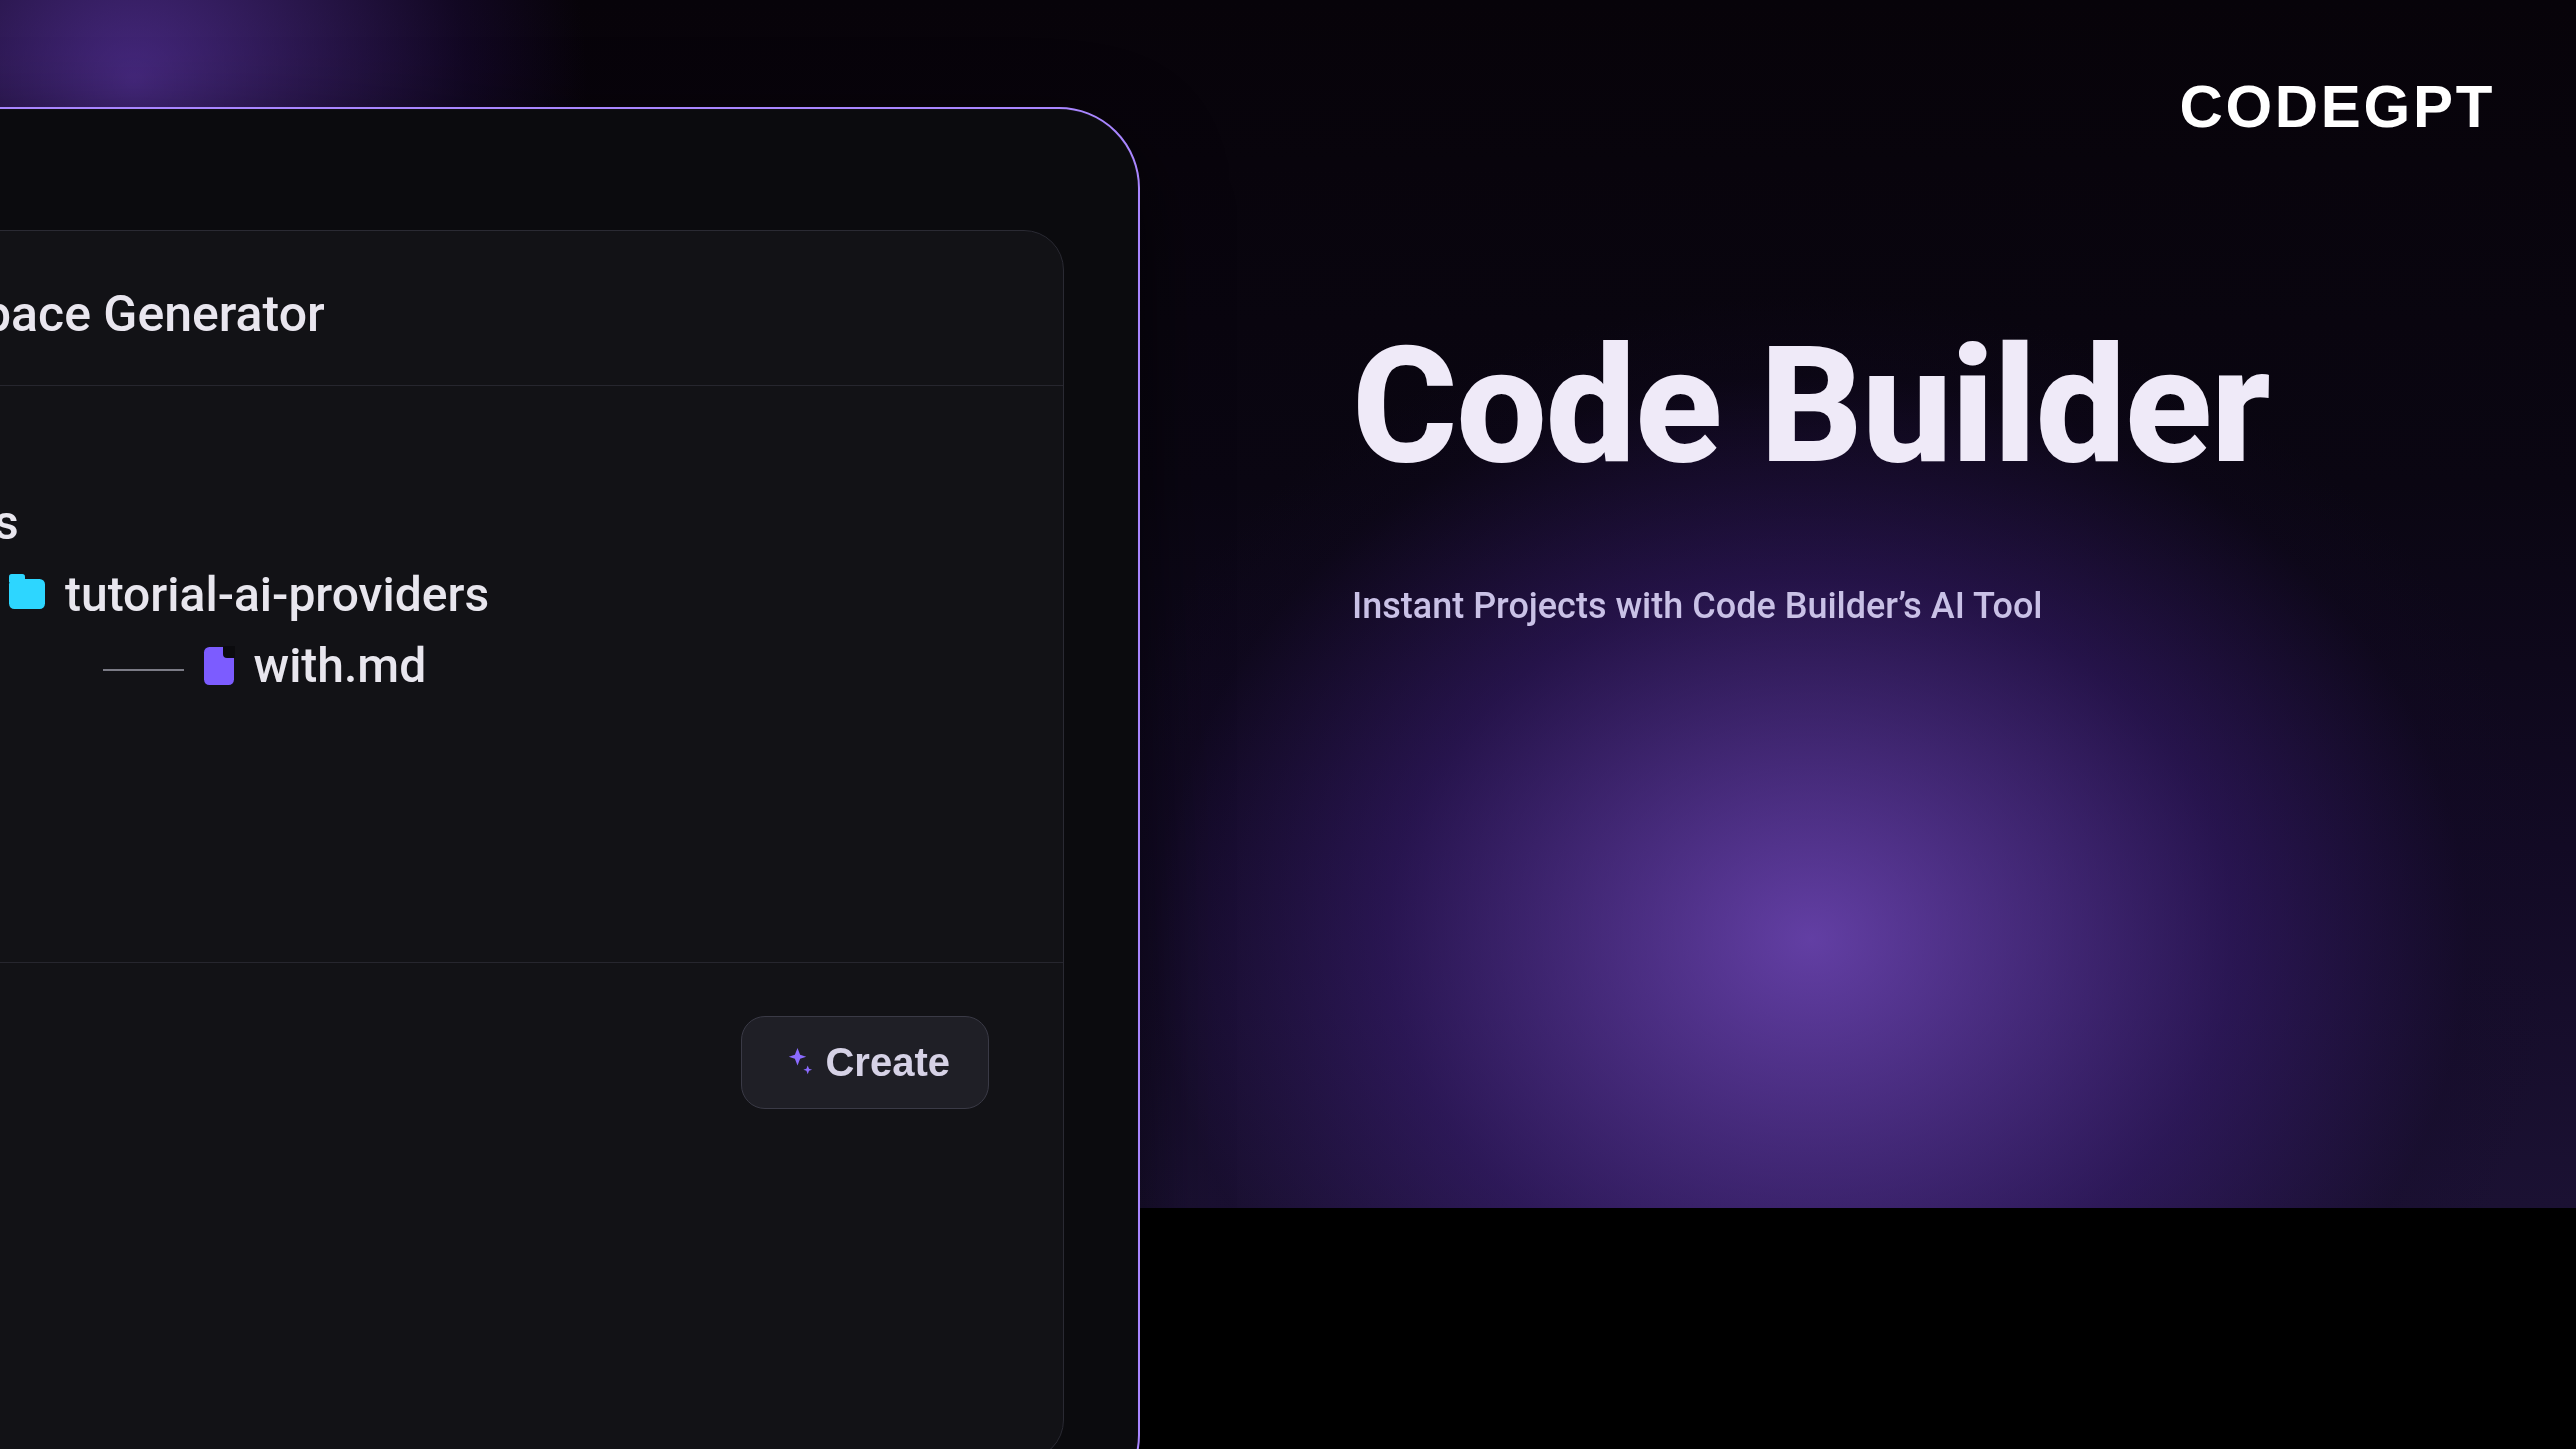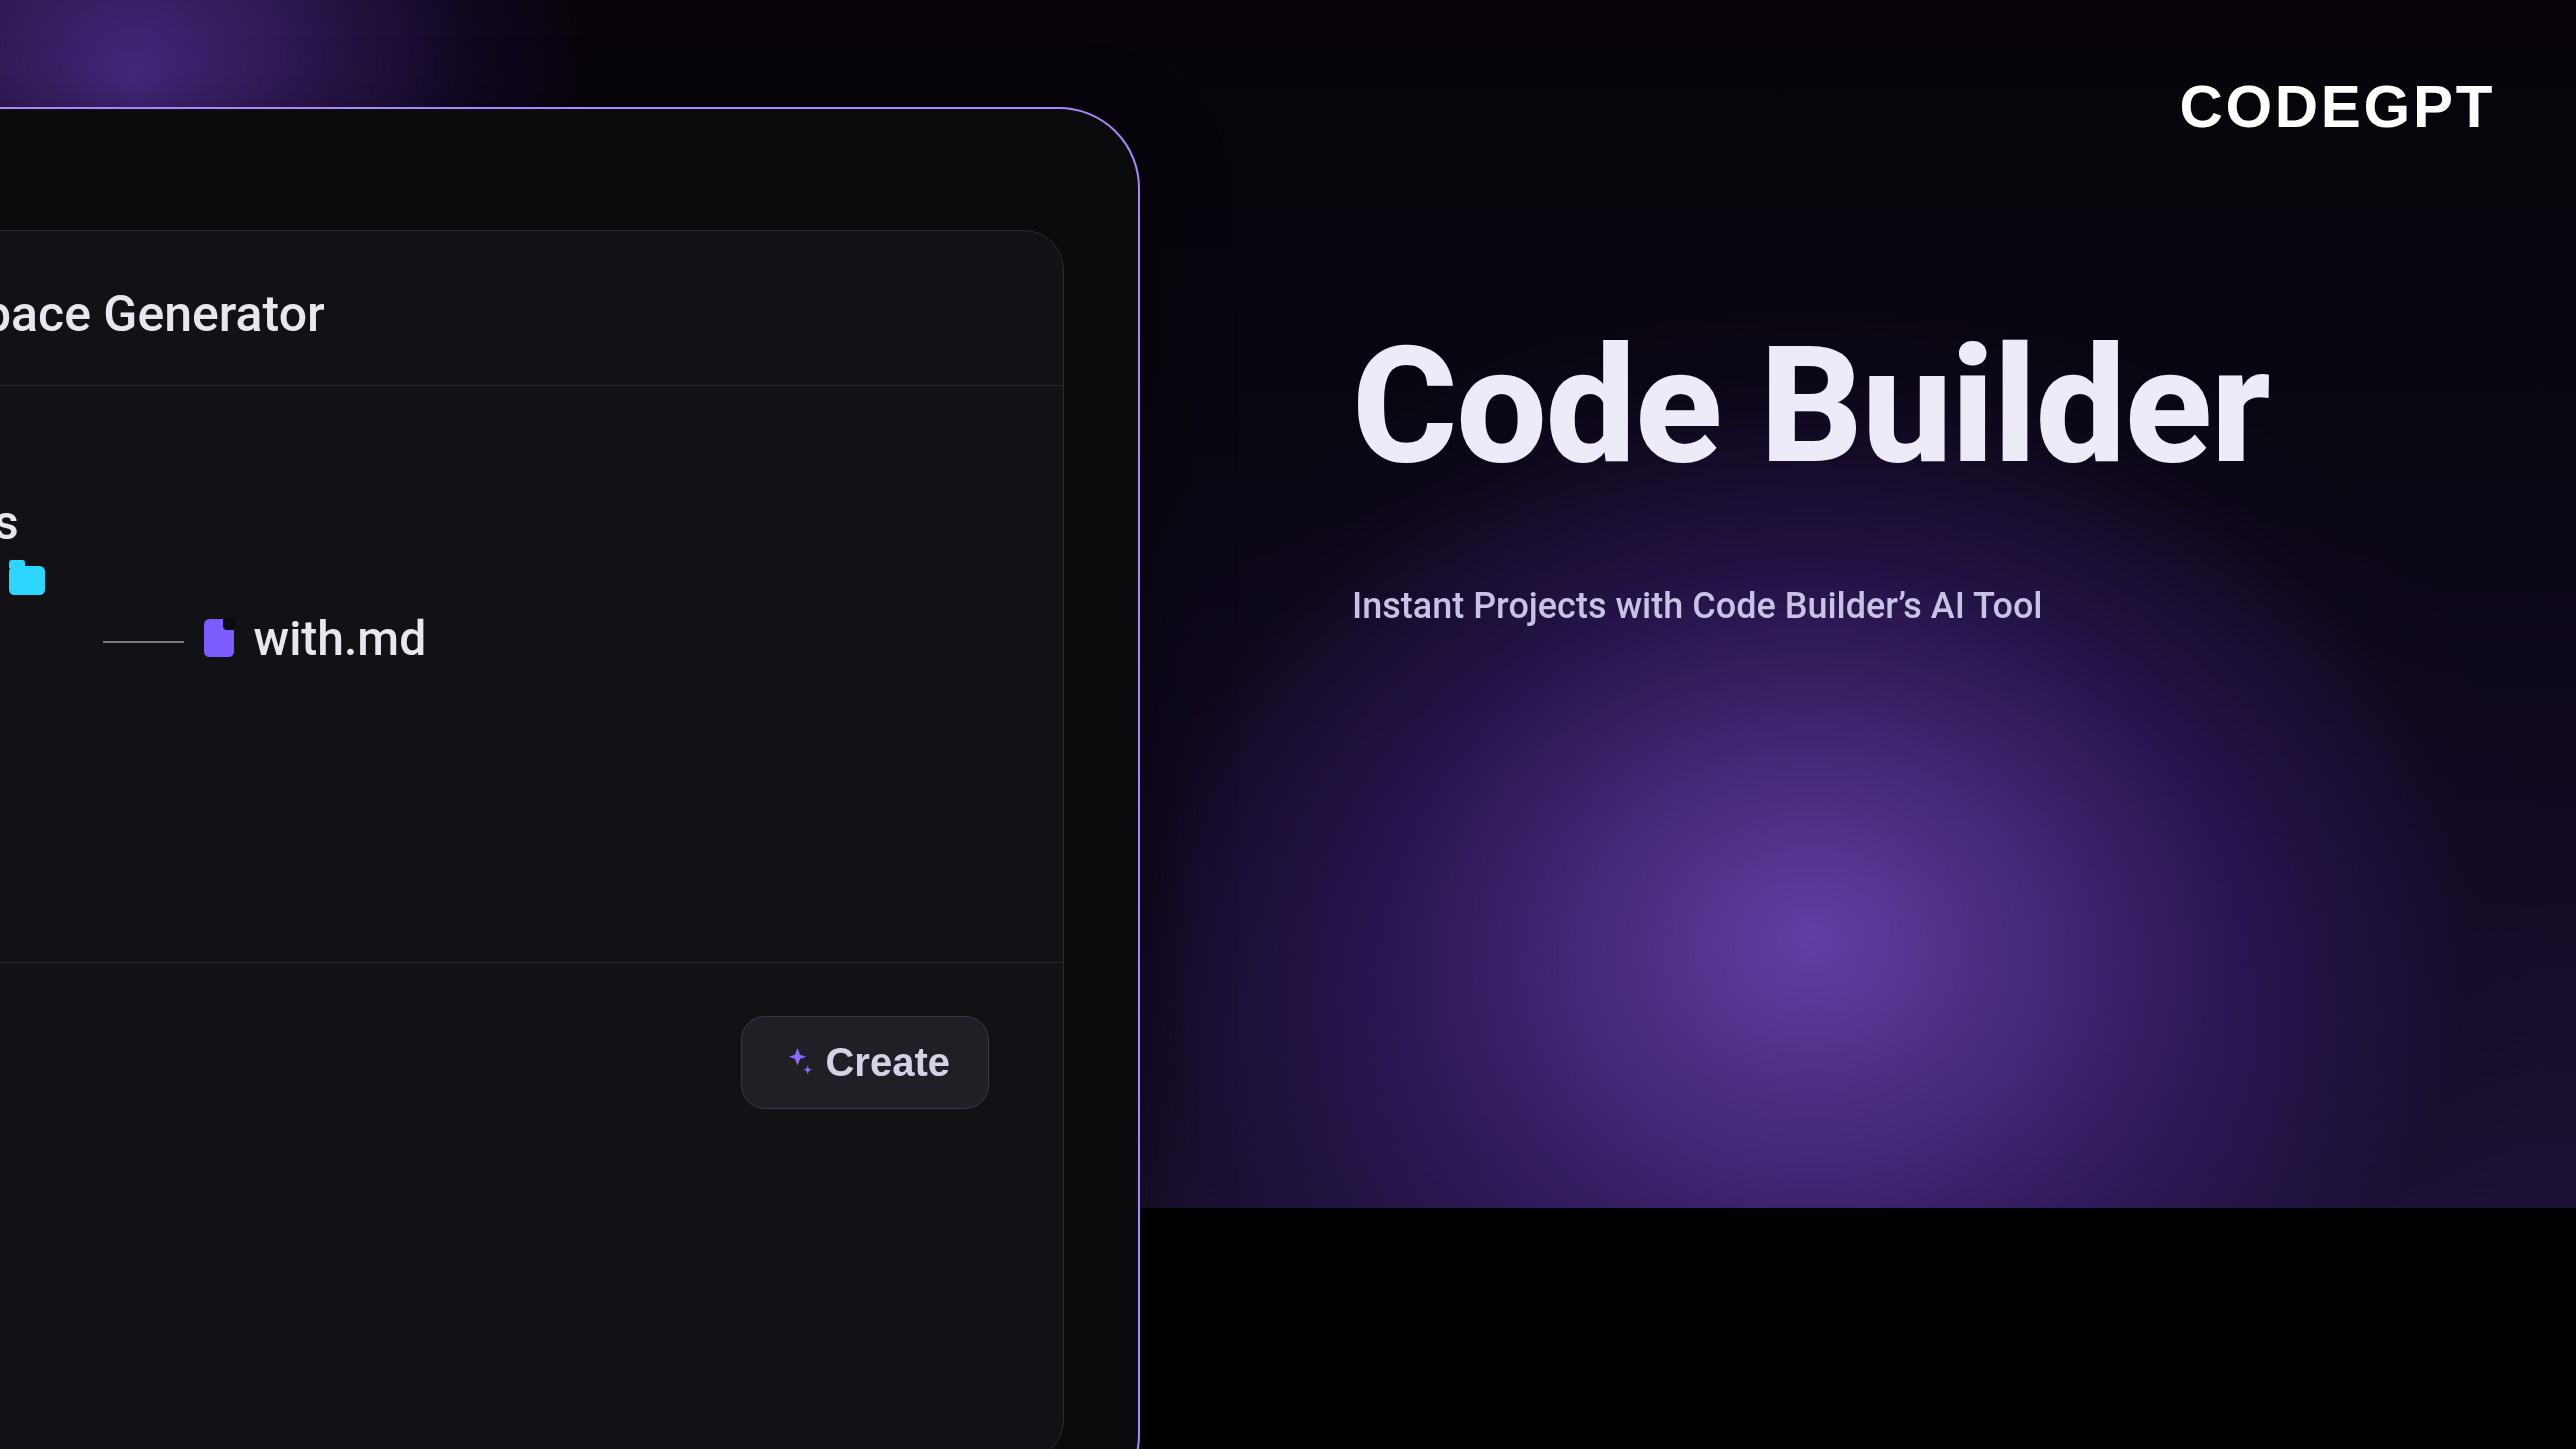--- a/index.html
+++ b/index.html
@@ -228,20 +228,21 @@
       <div class="panel-inner">
         <div class="section-title">pace Generator</div>
         <div class="divider-top"></div>
 
         <div class="tree">
           <div class="row level1">
             <span class="label">cs</span>
           </div>
           <div class="row level2 truncate-fade">
             <span class="icon-folder"></span>
+            <span class="label">tutorial-ai-providers</span>
           </div>
           <div class="row level3">
             <span class="connector"></span>
             <span class="icon-file"></span>
             <span class="label">with.md</span>
           </div>
         </div>
 
         <div class="divider-bottom"></div>
 

